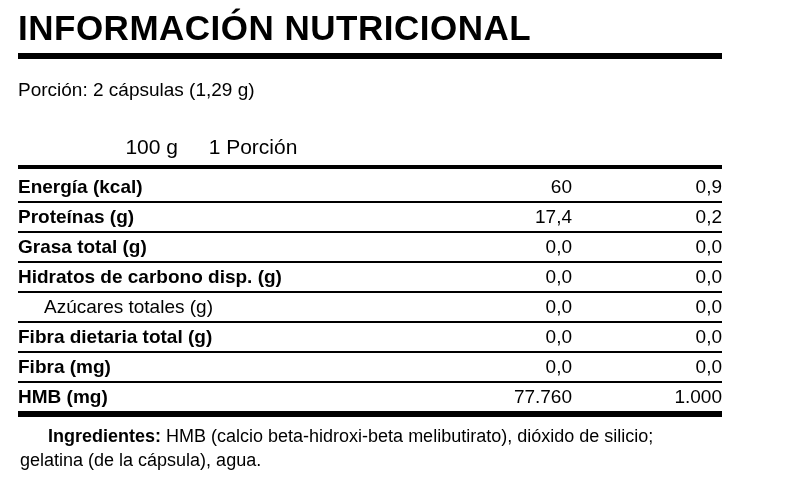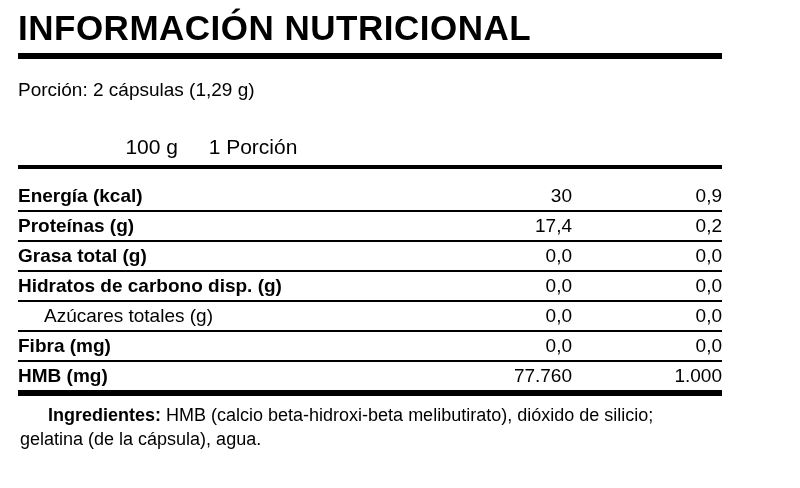--- a/index.html
+++ b/index.html
@@ -61,21 +61,21 @@
     text-align: center;
     flex: 0 0 150px;
   }
   .head-col {
     font-size: 21px;
   }
   table.nutri {
     width: 100%;
     border-collapse: collapse;
     table-layout: fixed;
-    margin-top: 13px;
+    margin-top: 4px;
   }
   table.nutri td {
     padding: 3px 0 3px 0;
     font-size: 19px;
     vertical-align: baseline;
     border-bottom: 2px solid #000;
   }
   table.nutri tr.last-row td {
     border-bottom: none;
   }
@@ -128,40 +128,45 @@
       <div class="col-portion head-col">1 Porción</div>
     </div>
   </div>
 
   <div class="rule-medium" style="margin-top:4px;"></div>
 
   <table class="nutri">
     <tbody>
       <tr>
         <td class="nut-name">Energía (kcal)</td>
-        <td class="nut-v1">30</td>
+        <td class="nut-v1">60</td>
         <td class="nut-v2">0,9</td>
       </tr>
       <tr>
         <td class="nut-name">Proteínas (g)</td>
         <td class="nut-v1">17,4</td>
         <td class="nut-v2">0,2</td>
       </tr>
       <tr>
         <td class="nut-name">Grasa total (g)</td>
         <td class="nut-v1">0,0</td>
         <td class="nut-v2">0,0</td>
       </tr>
       <tr>
         <td class="nut-name">Hidratos de carbono disp. (g)</td>
         <td class="nut-v1">0,0</td>
         <td class="nut-v2">0,0</td>
       </tr>
       <tr>
         <td class="nut-name sub">Azúcares totales (g)</td>
+        <td class="nut-v1">0,0</td>
+        <td class="nut-v2">0,0</td>
+      </tr>
+      <tr>
+        <td class="nut-name">Fibra dietaria total (g)</td>
         <td class="nut-v1">0,0</td>
         <td class="nut-v2">0,0</td>
       </tr>
       <tr>
         <td class="nut-name">Fibra (mg)</td>
         <td class="nut-v1">0,0</td>
         <td class="nut-v2">0,0</td>
       </tr>
       <tr class="last-row">
         <td class="nut-name">HMB (mg)</td>

